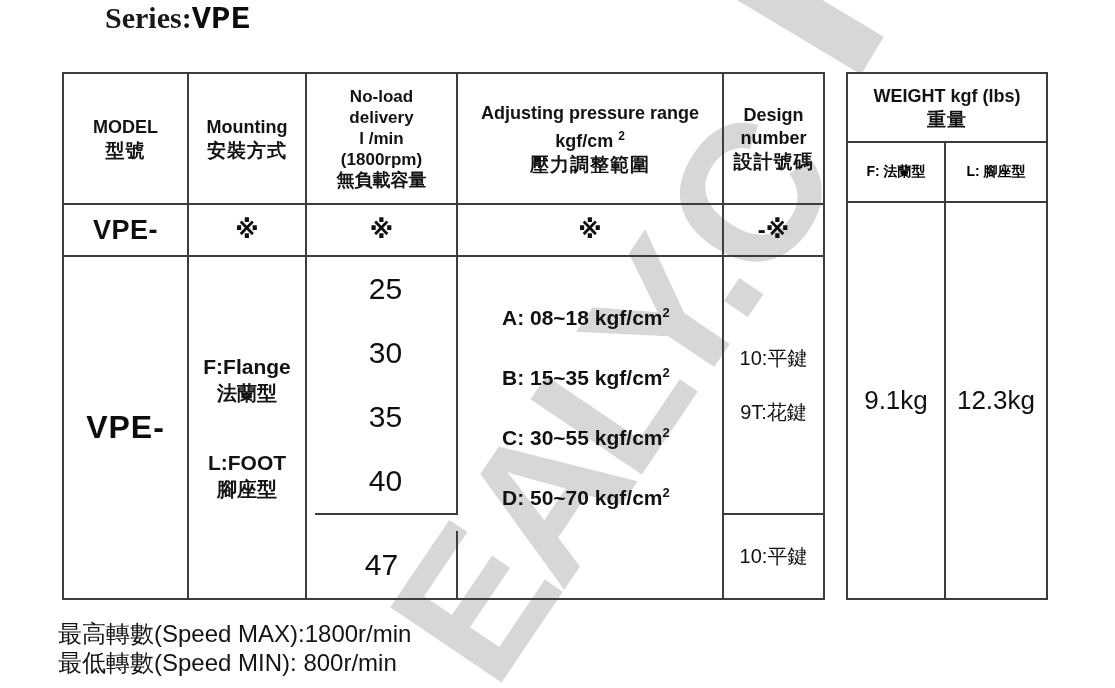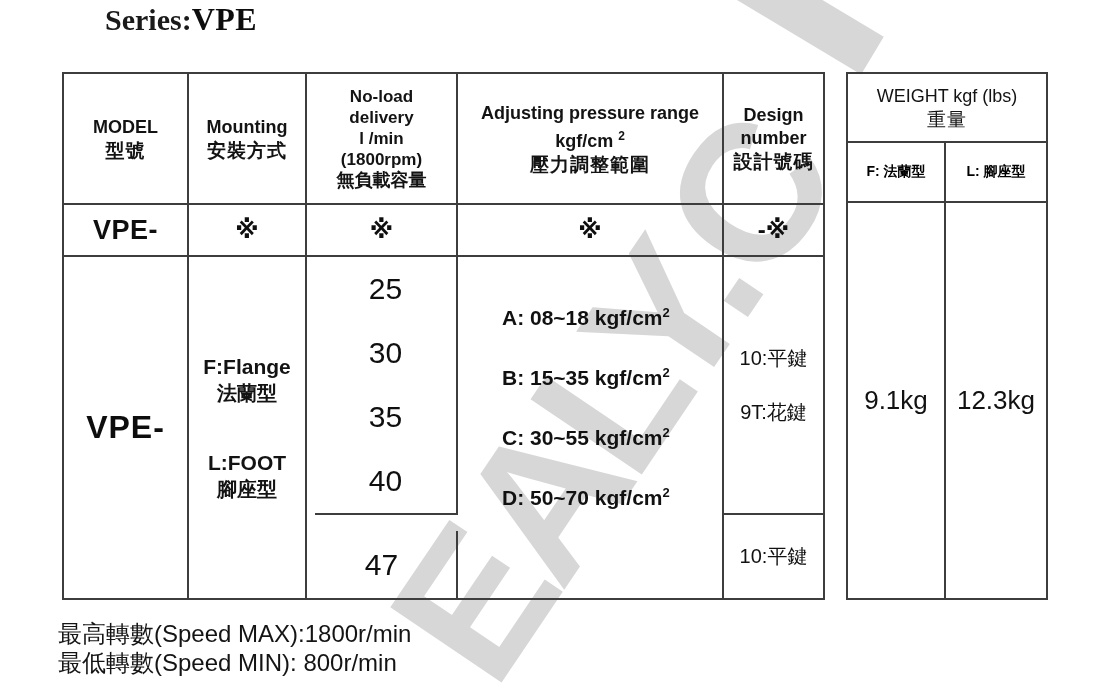--- a/index.html
+++ b/index.html
@@ -36,21 +36,21 @@
     z-index: 0;
   }
 
   
   .title { position: absolute; left: 105px; top: 1px; z-index: 2; white-space: nowrap; }
   .title .t-serif {
     font-family: "Liberation Serif", "DejaVu Serif", serif;
     font-weight: 700; font-size: 30px; color: #1a1a1a;
   }
   .title .t-sans {
-    font-family: Liberation Serif, serif;
+    font-family: Liberation Mono, monospace;
     font-weight: 900; font-size: 32px; letter-spacing: 0.5px; color: #0d0d0d;
   }
 
   
   .tbl { position: absolute; z-index: 1; border: 2px solid #3d3d3d; background: transparent; }
   .cell { border-color: #3d3d3d; border-style: solid; border-width: 0; display: flex; flex-direction: column; align-items: center; justify-content: center; text-align: center; }
   .br { border-right-width: 2px; }
   .bb { border-bottom-width: 2px; }
 
   
@@ -79,21 +79,21 @@
   .design-main { grid-row: 3; grid-column: 5; justify-content: center; gap: 27px; font-size: 20px; font-weight: 500; color: #111; }
   .design-extra { grid-row: 4; grid-column: 5; font-size: 20px; font-weight: 500; color: #111; }
 
   
   .weight-table {
     left: 846px; top: 72px; width: 202px; height: 528px;
     display: grid;
     grid-template-columns: 98px 1fr;
     grid-template-rows: 69px 60px 1fr;
   }
-  .wt-title { grid-row: 1; grid-column: 1 / 3; font-weight: 400; font-size: 18px; line-height: 23px; color: #131313; }
+  .wt-title { grid-row: 1; grid-column: 1 / 3; font-weight: 700; font-size: 18px; line-height: 23px; color: #131313; }
   .wt-title .zh { font-size: 19px; letter-spacing: 1px; }
   .wt-col { font-weight: 700; font-size: 14px; color: #000000; }
   .wt-val { font-size: 26px; font-weight: 400; color: #111; }
 
   
   .footnotes { position: absolute; left: 58px; top: 619px; z-index: 2; font-size: 24px; line-height: 29px; color: #141414; }
 </style>
 </head>
 <body>
 

